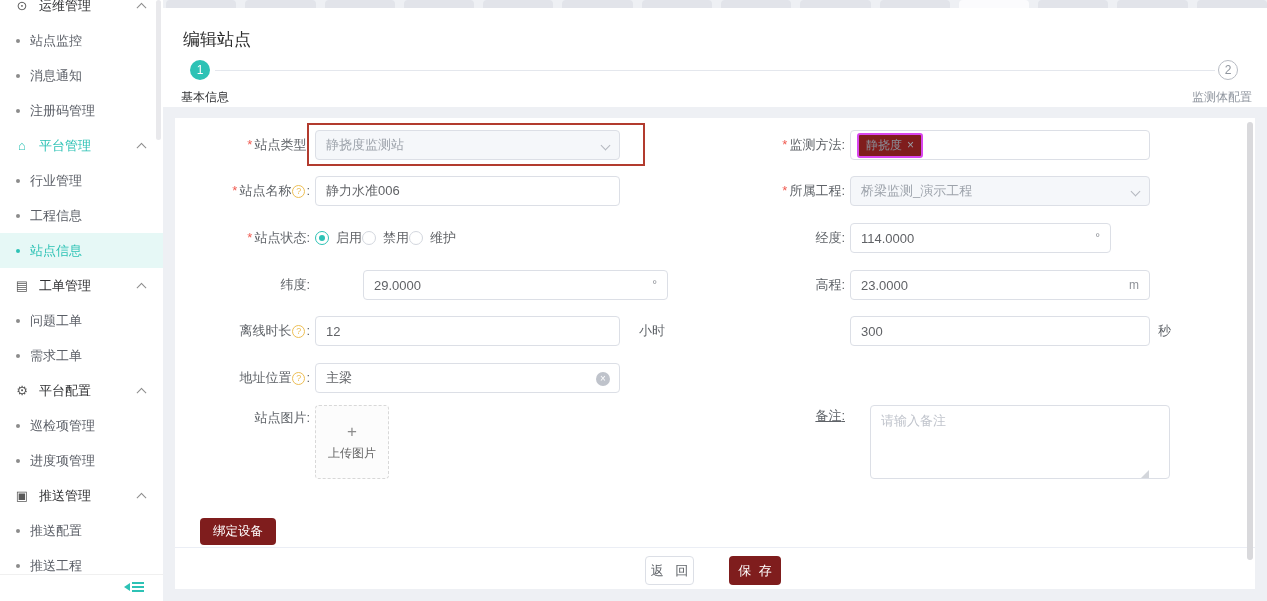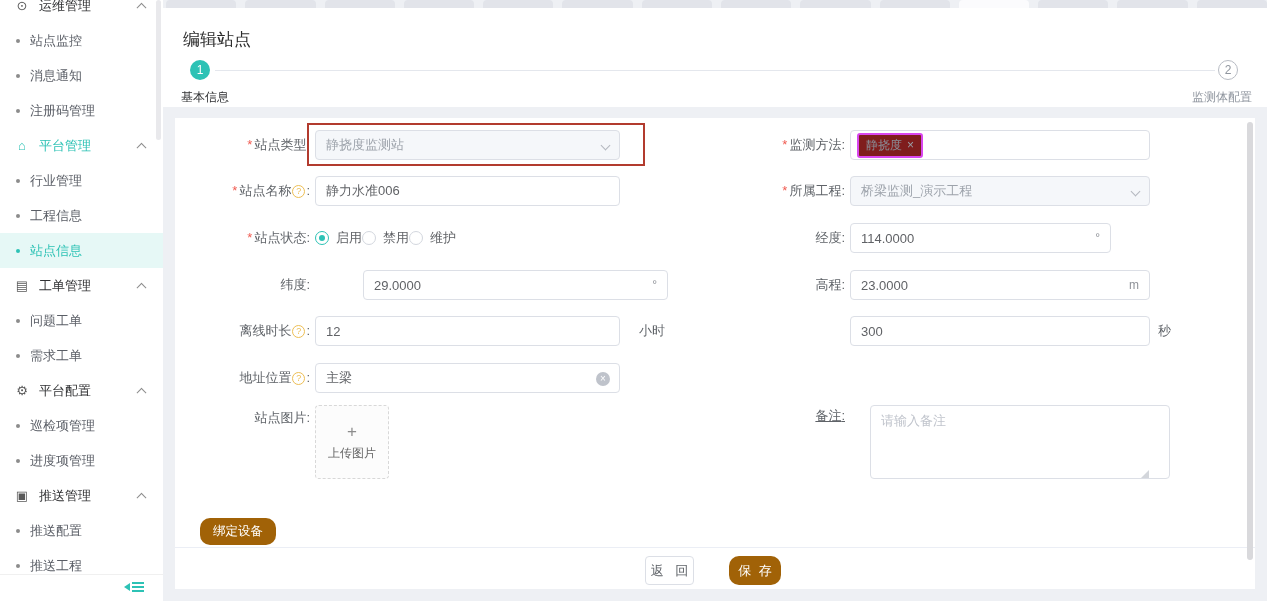--- a/index.html
+++ b/index.html
@@ -73,21 +73,21 @@
      justify-content:center; color:#666; cursor:pointer; }
   .upload-box .plus { font-size:17px; color:#8c8c8c; line-height:18px; }
   .upload-box .utxt { font-size:12px; margin-top:4px; }
   .remark-area { position:absolute; left:675px; top:287px; width:300px; height:74px; border:1px solid #dcdfe6;
      border-radius:4px; font-family:inherit; font-size:13px; color:#606266; padding:6px 10px; resize:none; outline:none;margin-left:20px; }
   .remark-area::placeholder { color:#c0c4cc; }
   .resize-grip { position:absolute; left:966px; top:352px; width:0; height:0;
      border-left:8px solid transparent; border-bottom:8px solid #c8ccd2; opacity:.8; }
   .btn { border:none; border-radius:4px; font-size:13px; font-family:inherit; cursor:pointer;
      display:flex; align-items:center; justify-content:center; }
-  .btn-teal { background:#a16207; color:#fff;border-radius:10px; }
+  .btn-teal { background:#7f1d1d; color:#fff; }
   .bind-btn { position:absolute; left:25px; top:400px; height:27px; padding:0 13px; font-size:12.5px; }
   .footer-divider { position:absolute; left:0; top:429px; width:1080px; border-top:1px solid #ebeef5; }
   .back-btn { position:absolute; left:470px; top:438px; width:49px; height:29px; background:#fff;
      border:1px solid #dcdfe6; color:#5f6368; letter-spacing:4px; padding-left:4px; }
   .save-btn { position:absolute; left:554px; top:438px; width:52px; height:29px; letter-spacing:2px; padding-left:2px; }
 </style>
 </head>
 <body>
 
 <div class="sidebar">

